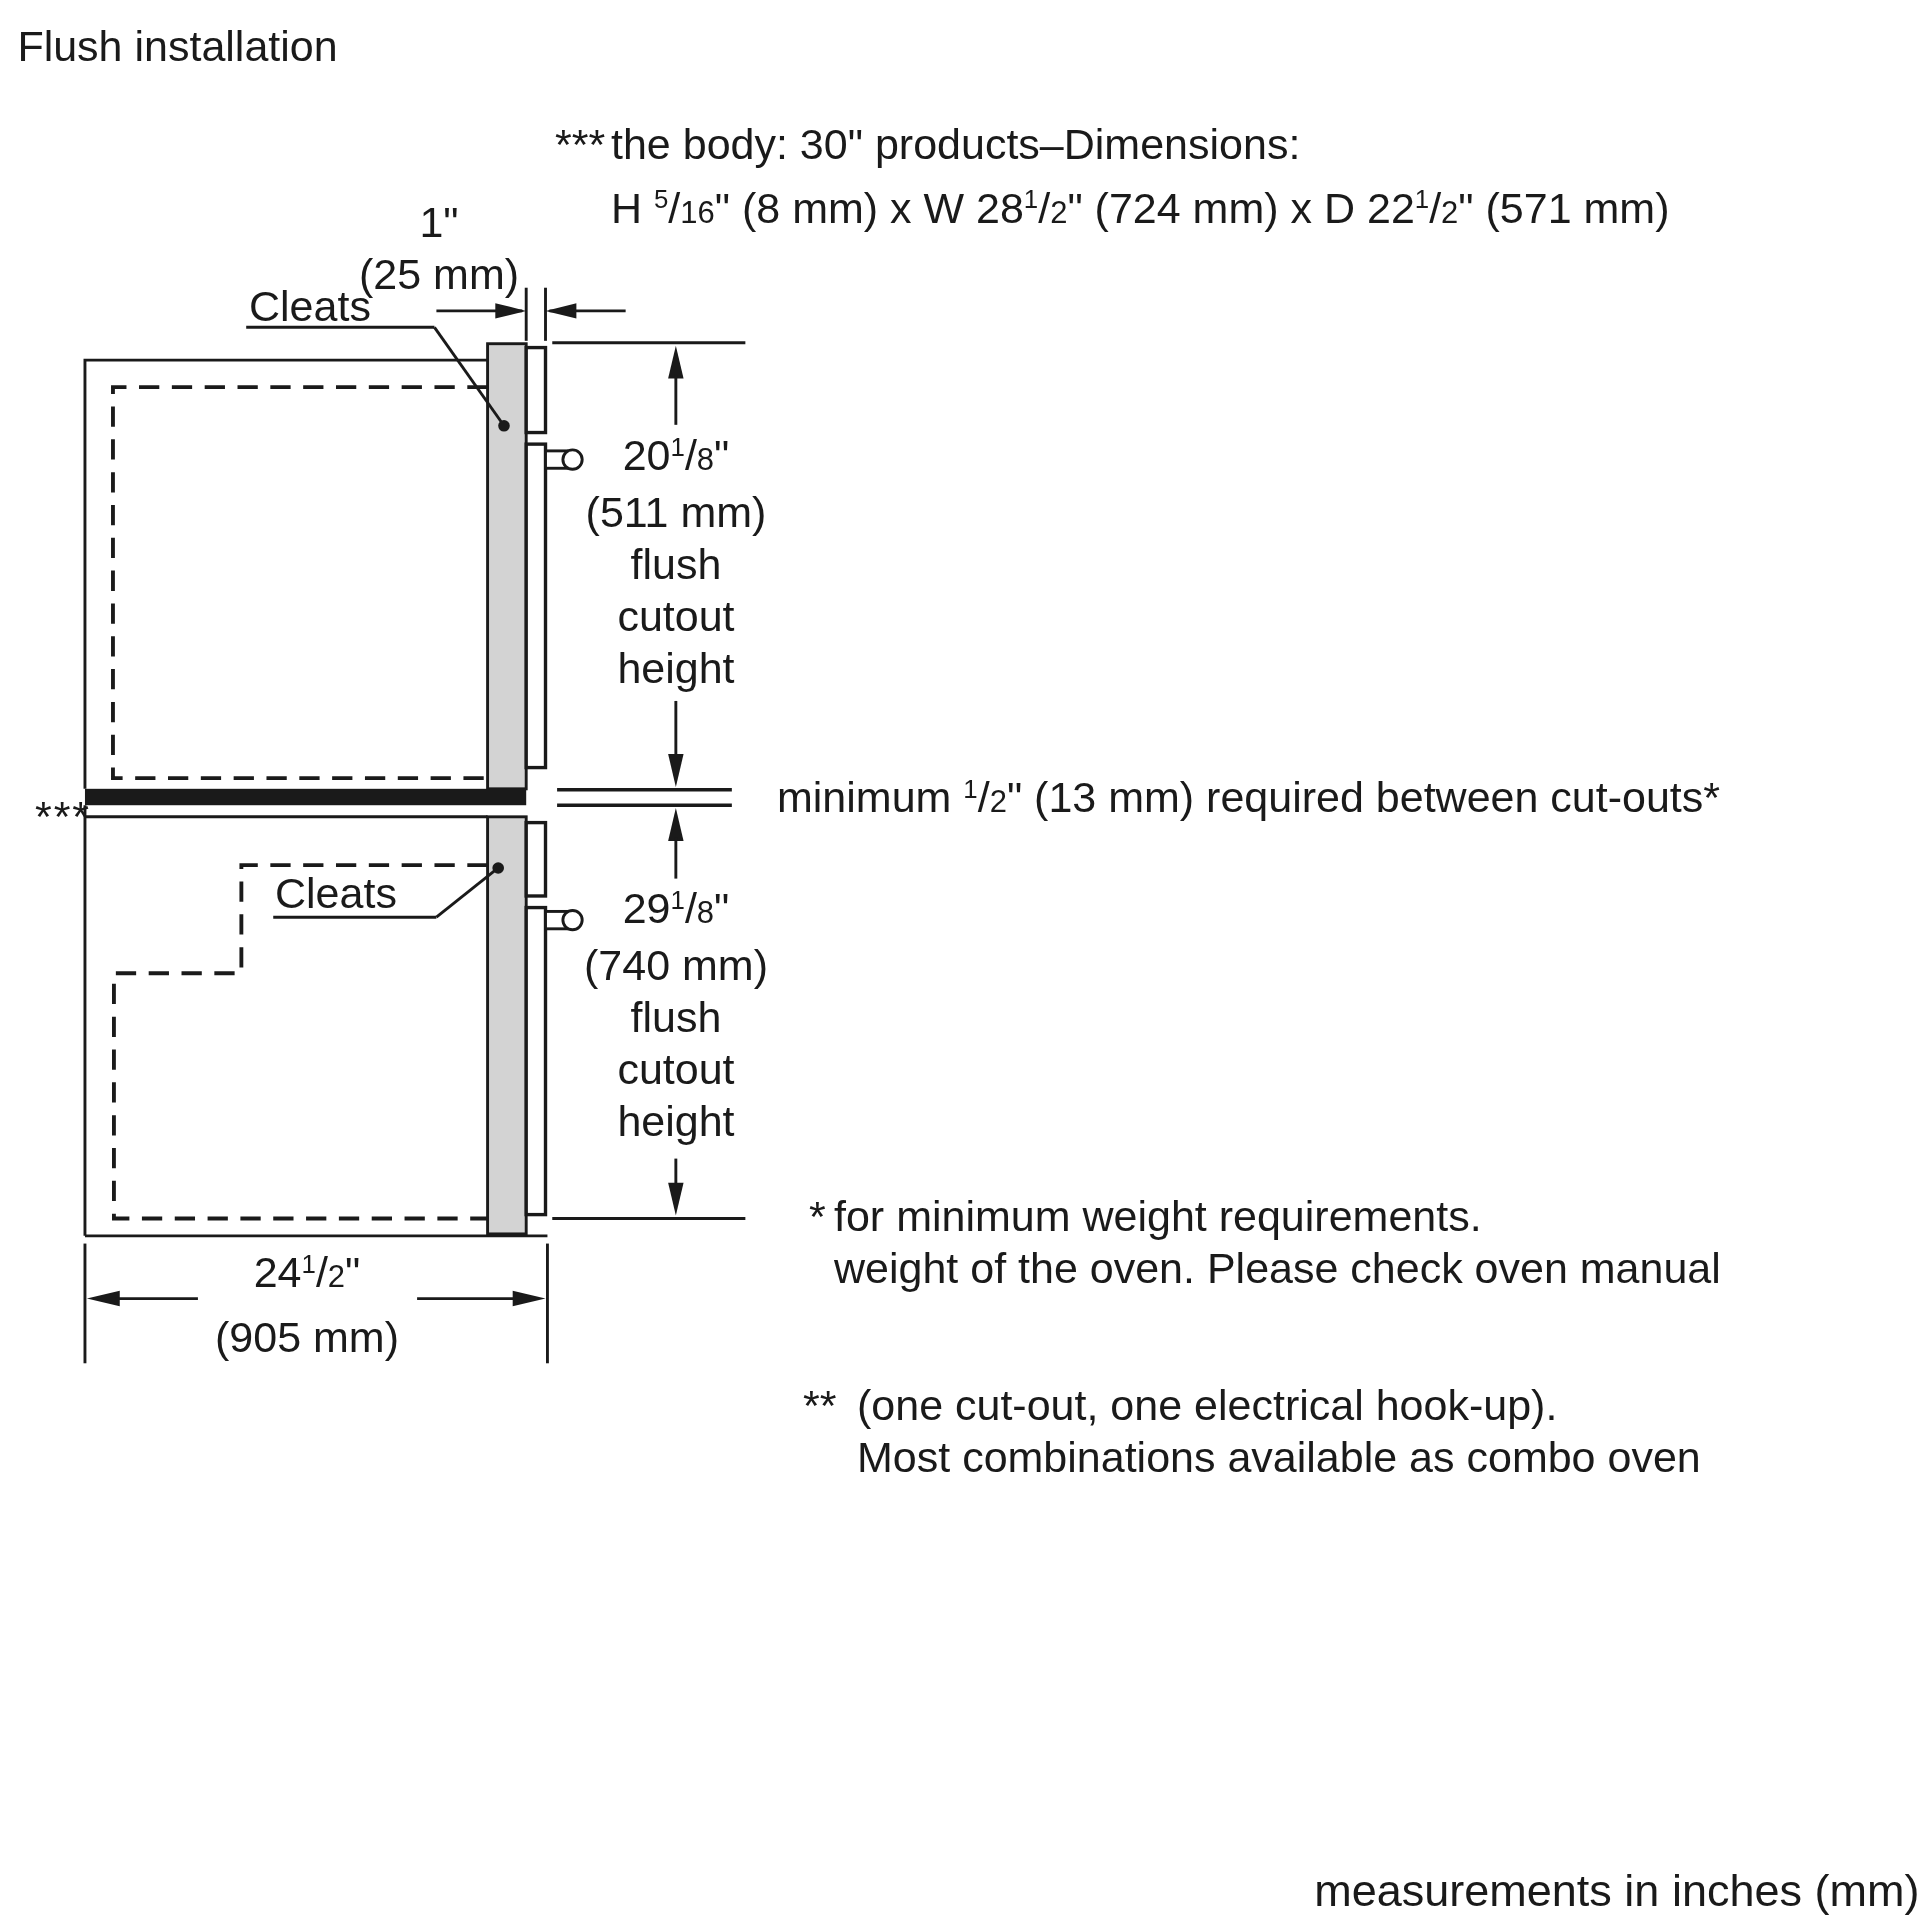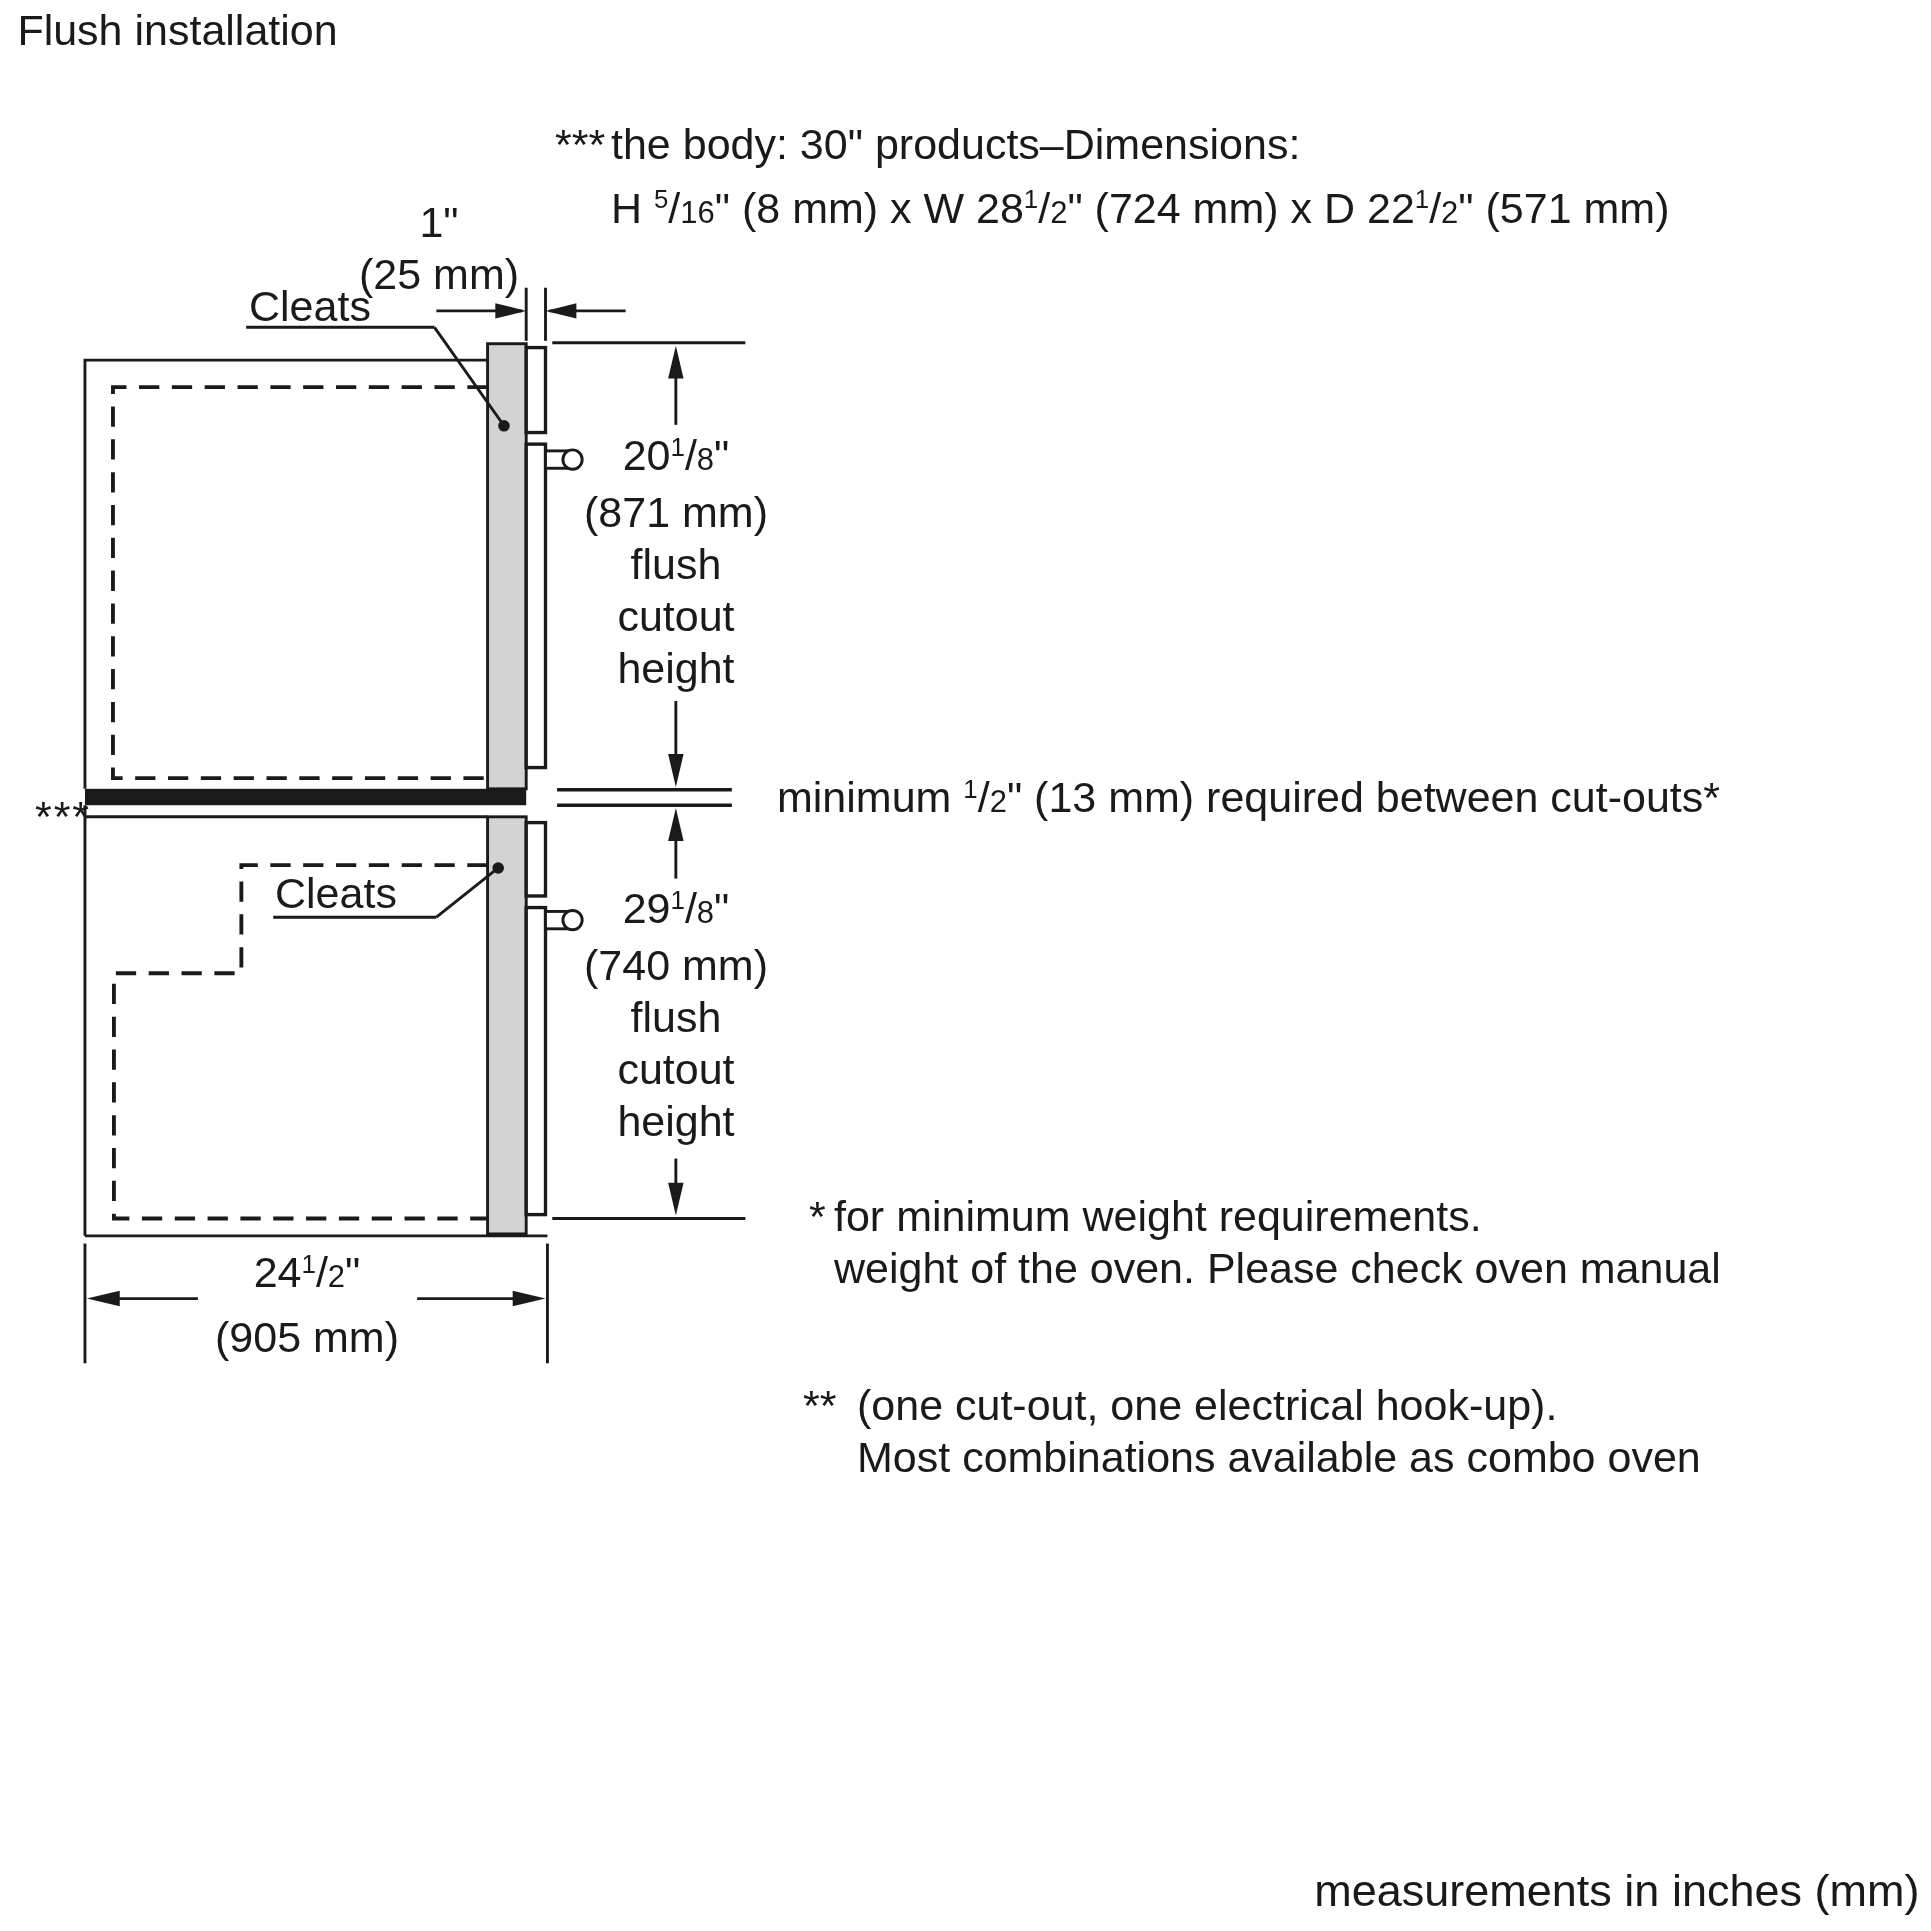--- a/index.html
+++ b/index.html
@@ -100,41 +100,41 @@
         <line x1="88" y1="1288" x2="88" y2="1412"></line>
         <line x1="567" y1="1288" x2="567" y2="1412"></line>
         <polygon points="90,1345 124,1337 124,1353" fill="#1a1a1a" stroke="none"></polygon>
         <line x1="120" y1="1345" x2="205" y2="1345"></line>
         <line x1="432" y1="1345" x2="535" y2="1345"></line>
         <polygon points="565,1345 531,1337 531,1353" fill="#1a1a1a" stroke="none"></polygon>
       </g>
     </g>
   </svg>
 
-  <div class="abs txt" style="left:17.4px;top:4px">Flush installation</div>
+  <div class="abs txt" style="left:17.4px;top:20px">Flush installation</div>
 
   <div class="abs row txt" style="left:555px;top:118px">
     <div class="marker" style="width:56px">***</div>
     <div>
       <div>the body: 30" products–Dimensions:</div>
       <div class="small-gap"><span>H </span><sup>5</sup><span>/</span><span class="den">16</span><span>" (8 mm) x W 28</span><sup>1</sup><span>/</span><span class="den">2</span><span>" (724 mm) x D 22</span><sup>1</sup><span>/</span><span class="den">2</span><span>" (571 mm)</span></div>
     </div>
   </div>
 
   <div class="abs ctr txt" style="left:439px;top:196px">
     <div>1"</div>
     <div>(25 mm)</div>
   </div>
 
   <div class="abs txt" style="left:249px;top:280px">Cleats</div>
   <div class="abs txt" style="left:275px;top:867px">Cleats</div>
 
   <div class="abs ctr txt" style="left:676px;top:429px">
     <div><span>20</span><sup>1</sup><span>/</span><span class="den">8</span><span>"</span></div>
-    <div>(871 mm)</div>
+    <div>(511 mm)</div>
     <div class="stack">flush
 cutout
 height</div>
   </div>
 
   <div class="abs txt" style="left:35px;top:790px;letter-spacing:1.9px">***</div>
 
   <div class="abs txt" style="left:777px;top:771px"><span>minimum </span><sup>1</sup><span>/</span><span class="den">2</span><span>" (13 mm) required between cut-outs*</span></div>
 
   <div class="abs ctr txt" style="left:676px;top:882px">

